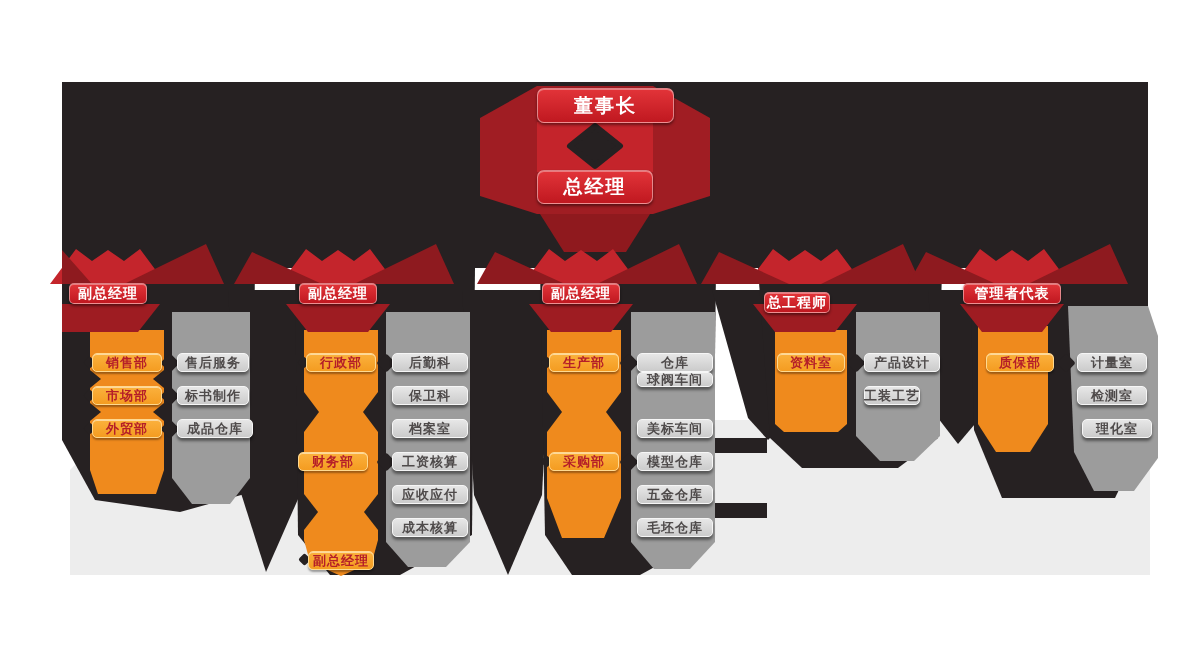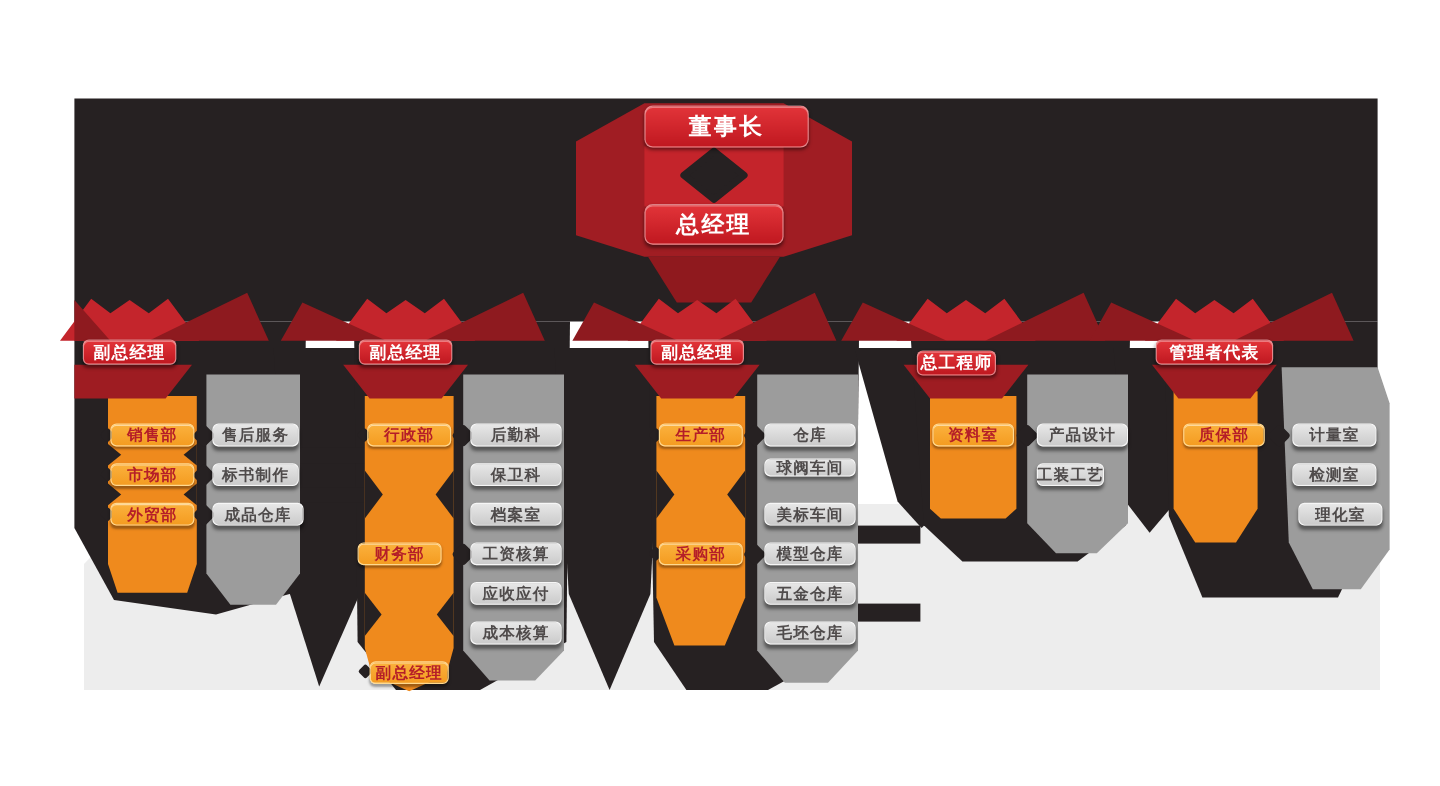--- a/index.html
+++ b/index.html
@@ -137,21 +137,21 @@
   <div class="node node-unit" style="left:392px;top:353px;width:76px;height:19px">后勤科</div>
   <div class="node node-unit" style="left:392px;top:386px;width:76px;height:19px">保卫科</div>
   <div class="node node-unit" style="left:392px;top:419px;width:76px;height:19px">档案室</div>
   <div class="node node-unit" style="left:392px;top:452px;width:76px;height:19px">工资核算</div>
   <div class="node node-unit" style="left:392px;top:485px;width:76px;height:19px">应收应付</div>
   <div class="node node-unit" style="left:392px;top:518px;width:76px;height:19px">成本核算</div>
 
   <div class="node node-dept" style="left:549px;top:353px;width:70px;height:19px">生产部</div>
   <div class="node node-dept" style="left:549px;top:452px;width:70px;height:19px">采购部</div>
   <div class="node node-unit" style="left:637px;top:353px;width:76px;height:19px">仓库</div>
-  <div class="node node-unit" style="left:637px;top:382px;width:76px;height:15px">球阀车间</div>
+  <div class="node node-unit" style="left:637px;top:372px;width:76px;height:15px">球阀车间</div>
   <div class="node node-unit" style="left:637px;top:419px;width:76px;height:19px">美标车间</div>
   <div class="node node-unit" style="left:637px;top:452px;width:76px;height:19px">模型仓库</div>
   <div class="node node-unit" style="left:637px;top:485px;width:76px;height:19px">五金仓库</div>
   <div class="node node-unit" style="left:637px;top:518px;width:76px;height:19px">毛坯仓库</div>
 
   <div class="node node-dept" style="left:777px;top:353px;width:68px;height:19px">资料室</div>
   <div class="node node-unit" style="left:864px;top:353px;width:76px;height:19px">产品设计</div>
   <div class="node node-unit" style="left:864px;top:386px;width:56px;height:19px">工装工艺</div>
 
   <div class="node node-dept" style="left:986px;top:353px;width:68px;height:19px">质保部</div>

